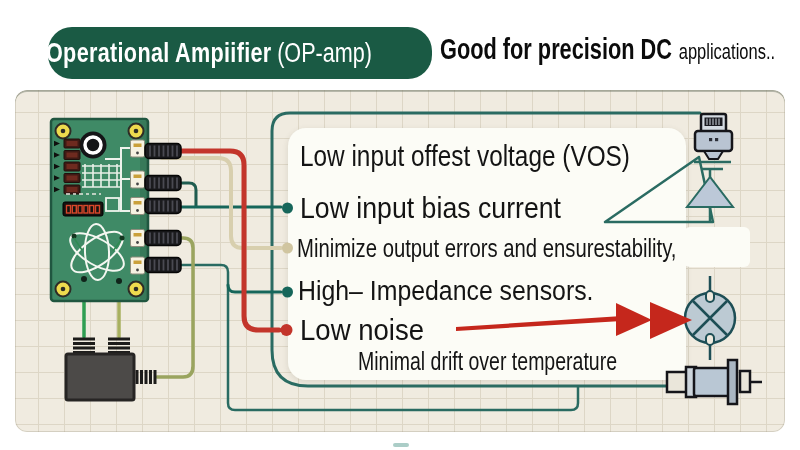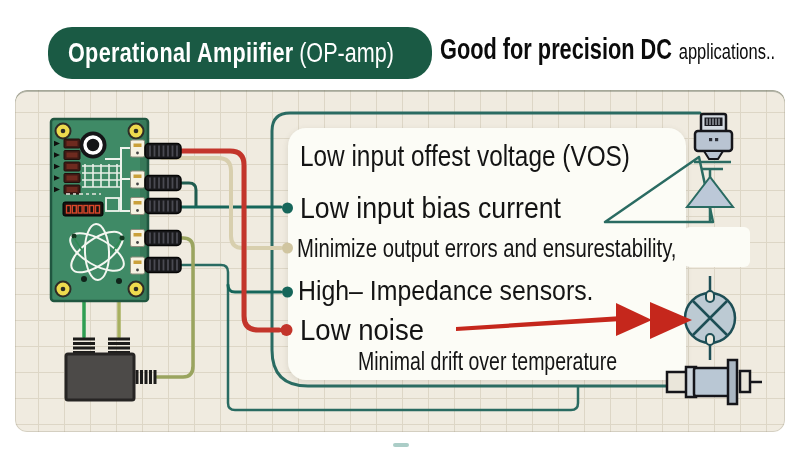--- a/index.html
+++ b/index.html
@@ -1,21 +1,21 @@
 <!DOCTYPE html>
 <html><head>
 <meta charset="utf-8">
 <style>
   html,body{margin:0;padding:0;background:#fff;}
   .stage{position:relative;width:800px;height:450px;background:#ffffff;overflow:hidden;
          font-family:"Liberation Sans","DejaVu Sans",sans-serif;}
 
   
   .badge{position:absolute;left:48px;top:27px;width:384px;height:52px;background:#1a5a44;
-         border-radius:24px;display:flex;align-items:center;padding-left:20px;box-sizing:border-box;z-index:6;}
+         border-radius:24px;display:flex;align-items:center;padding-left:20px;box-sizing:border-box;z-index:6;justify-content:center;}
   .badge-inner{white-space:nowrap;transform:scaleX(.80);transform-origin:left center;color:#ffffff;font-size:27px;}
   .badge-inner .b{font-weight:bold;letter-spacing:.4px;}
   .badge-inner .p{font-weight:normal;margin-left:7px;}
   .tagline{position:absolute;left:440px;top:33px;white-space:nowrap;transform:scaleX(.75);
            transform-origin:left top;color:#0b0b0b;z-index:6;}
   .tagline .big{font-size:29px;font-weight:bold;}
   .tagline .small{font-size:22px;margin-left:9px;font-weight:normal;}
 
   
   .gridpanel{position:absolute;left:15px;top:90px;width:770px;height:342px;background:#f0ebe0;

